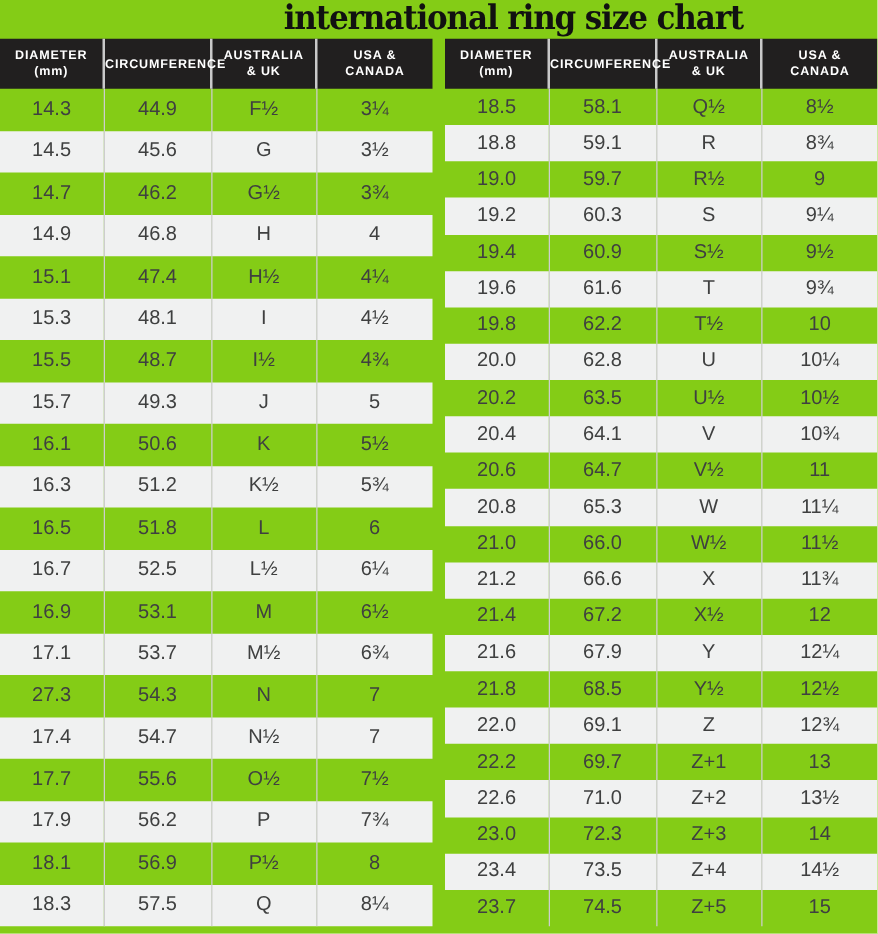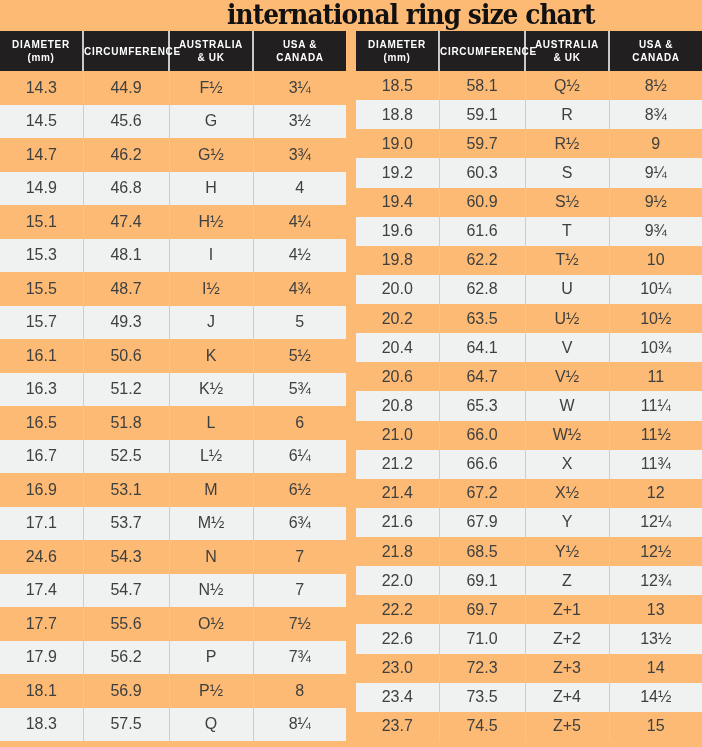--- a/index.html
+++ b/index.html
@@ -3,21 +3,21 @@
 <meta charset="utf-8">
 <style>
   html, body {
     margin: 0;
     padding: 0;
     background: #ffffff;
   }
   .page {
     width: 702px;
     height: 747px;
-    background: #fdba74;
+    background: #84cc16;
     overflow: hidden;
     font-family: "Liberation Sans", sans-serif;
   }
   .title {
     width: 614px;
     margin: 0 auto 0 0;
     padding-left: 104px;
     box-sizing: content-box;
     text-align: center;
     font-family: "DejaVu Serif", serif;
@@ -191,21 +191,21 @@
             <td>M</td>
             <td>6½</td>
           </tr>
           <tr>
             <td>17.1</td>
             <td>53.7</td>
             <td>M½</td>
             <td>6¾</td>
           </tr>
           <tr>
-            <td>24.6</td>
+            <td>27.3</td>
             <td>54.3</td>
             <td>N</td>
             <td>7</td>
           </tr>
           <tr>
             <td>17.4</td>
             <td>54.7</td>
             <td>N½</td>
             <td>7</td>
           </tr>

